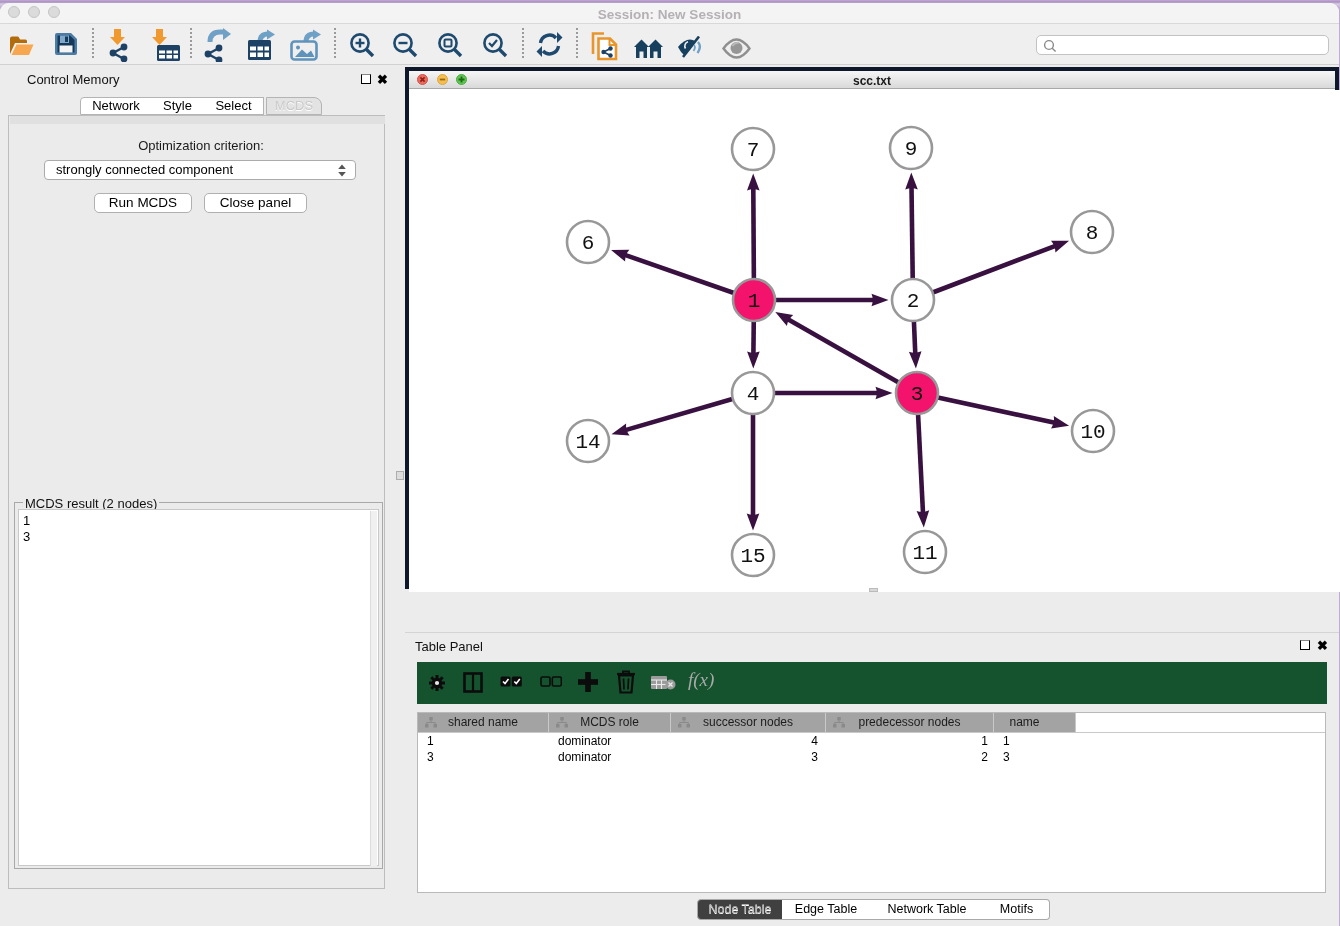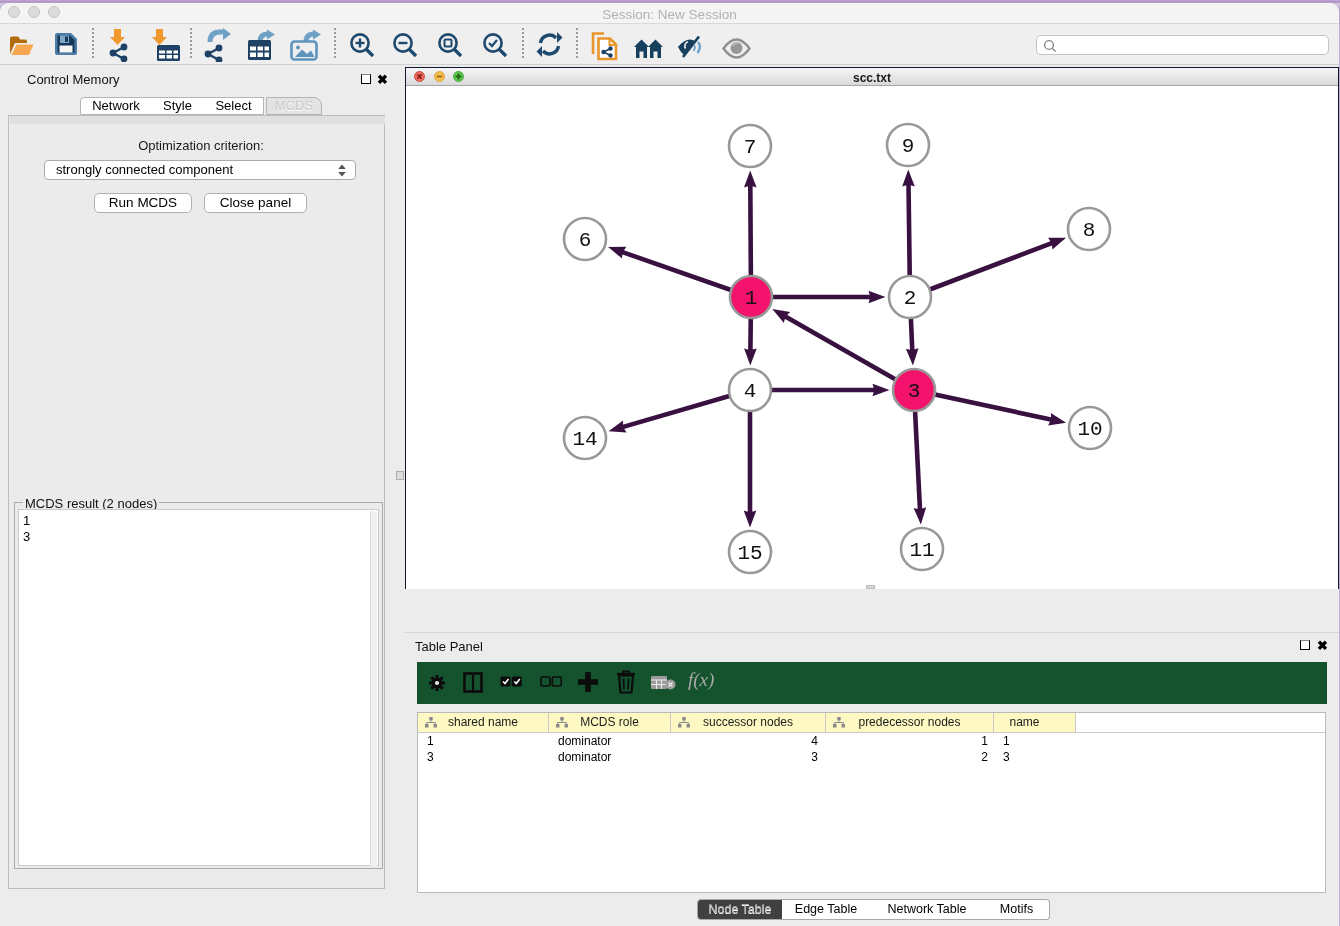--- a/index.html
+++ b/index.html
@@ -4,21 +4,21 @@
 <style>
   * { margin:0; padding:0; box-sizing:border-box; }
   html,body { width:1340px; height:926px; overflow:hidden; }
   body { background:linear-gradient(180deg,#c3a9d6 0px,#aa90c0 2px,#d8cee3 4px,#c0abd5 8px); font-family:"Liberation Sans",sans-serif; }
   #win { position:absolute; left:0; top:3px; width:1339px; height:923px;
          background:#ececec; border-radius:9px 9px 0 0;}
   .abs { position:absolute; }
   #titlebar { left:0; top:0; width:100%; height:21px; background:#f5f4f5;
               border-radius:9px 9px 0 0; border-bottom:1px solid #d8d8d8; }
   .tl { width:12px; height:12px; border-radius:50%; background:#dcdbdc; border:1px solid #c6c5c6; top:3px;}
-  #title { width:100%; text-align:center; top:3.5px; font-size:13.5px; color:#b4b0b4; }
+  #title { width:100%; text-align:center; top:3.5px; font-size:13.5px; color:#b4b0b4;font-weight:bold; }
   #toolbar { left:0; top:21px; width:100%; height:41px; background:#f0efef; border-bottom:1px solid #d0d0d0;}
   .sep { top:4px; height:30px; width:0; border-left:2px dotted #9a9a9a; }
   #searchbox { left:1036px; top:11px; width:293px; height:20px; background:#fff;
                border:1px solid #c3c3c3; border-radius:5px; }
   
   #cp { left:0; top:61px; width:392px; height:829px; }
   .pheader { font-size:13px; color:#111; }
   .flticon { width:10px; height:10px; border:1.5px solid #000; border-top-color:#888; background:#fff;}
   .xicon { font-size:13px; font-weight:bold; color:#000; line-height:10px;}
   .tab { top:33px; height:18px; background:#fff; border:1px solid #b4b4b4; font-size:13px;
@@ -30,31 +30,31 @@
               border:1px solid #ababab; border-radius:4px; font-size:13px; color:#000;
               line-height:18px; padding-left:11px;}
   .btn { top:77px; height:20px; background:#fff; border:1px solid #b0b0b0; border-radius:5px;
          font-size:13.5px; color:#000; text-align:center; line-height:18px;}
   #fieldset { left:5px; top:386px; width:369px; height:367px; border:1px solid #a9a9a9; }
   #fslabel { left:8px; top:-7px; background:#ebebeb; font-size:13px; color:#111; padding:0 2px;}
   #fsinner { left:3px; top:6px; width:361px; height:357px; background:#fff; border:1px solid #c9c9c9;
              font-size:13px; color:#000; line-height:16px; padding:3px 0 0 4px;}
   #fsscroll { right:1px; top:1px; width:7px; height:355px; background:#f0f0f0; border-left:1px solid #dcdcdc;}
   
-  #netwin { left:405px; top:64px; width:934px; height:522px; border:1px solid #0f172a; background:#fff;}
+  #netwin { left:405px; top:64px; width:934px; height:522px; border:4px solid #0f172a; background:#fff;}
   #nettitle { left:0; top:0; width:100%; height:18px;
               background:linear-gradient(#f6f6f6,#d9d9d9); border-bottom:1px solid #a8a8a8;}
   .tl2 { width:11px; height:11px; border-radius:50%; top:3px; }
   #netname { width:100%; top:3px; text-align:center; font-size:12px; font-weight:bold; color:#1a1a1a;}
   #canvas { left:0; top:19px; width:932px; height:502px; background:#fff; }
   
   #tp { left:405px; top:593px; width:934px; height:293px; border-top:1px solid #d4d4d4;margin-top:36px;}
   #tptoolbar { left:12px; top:29px; width:910px; height:42px; background:#14532d; }
   #tbl { left:12px; top:79px; width:909px; height:181px; background:#fff; border:1px solid #b9b9b9;}
-  .th { top:0; height:19px; background:#fef9c3; border-right:1px solid #c9c9c9; font-size:12px;
+  .th { top:0; height:19px; background:#a3a3a3; border-right:1px solid #c9c9c9; font-size:12px;
         color:#1c1c1c; text-align:center; line-height:19px;}
   .td { font-size:12px; color:#000; height:16px; line-height:16px;}
   .btab { top:266px; height:21px; background:#fff; border:1px solid #a9a9a9; font-size:12.5px;
           color:#000; text-align:center; line-height:19px;}
   
   #status { left:0; top:886px; width:100%; height:36px; background:#ececec; border-top:1px solid #c4c4c4;}
   #membtn { left:1257px; top:8px; width:74px; height:24px; background:#fff; border:1px solid #b1b1b1;
             border-radius:4px; font-size:12px; color:#000; }
   #listbtn { left:11px; top:8px; width:28px; height:24px; background:#fff; border:1px solid #b1b1b1;
              border-radius:4px; }

